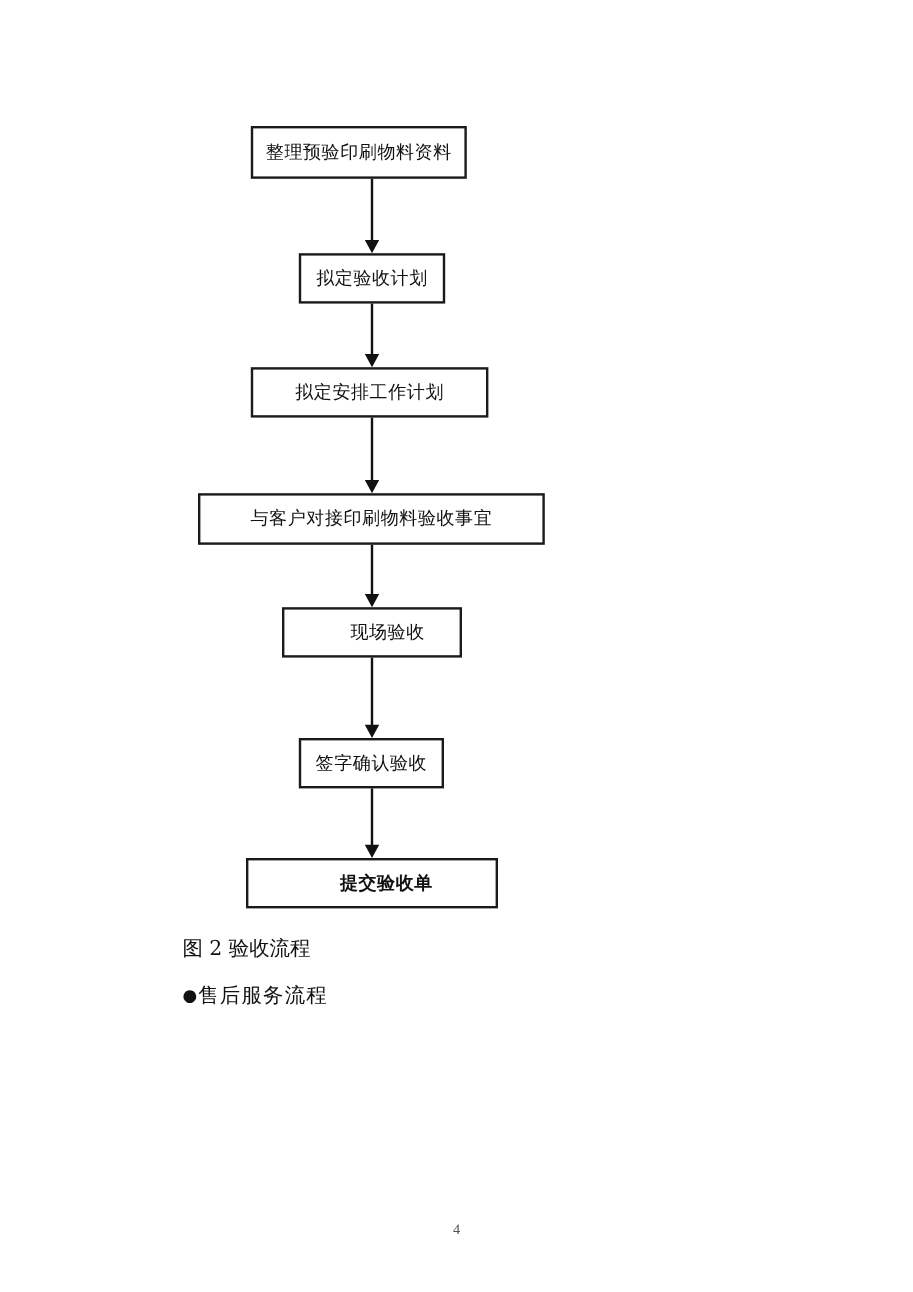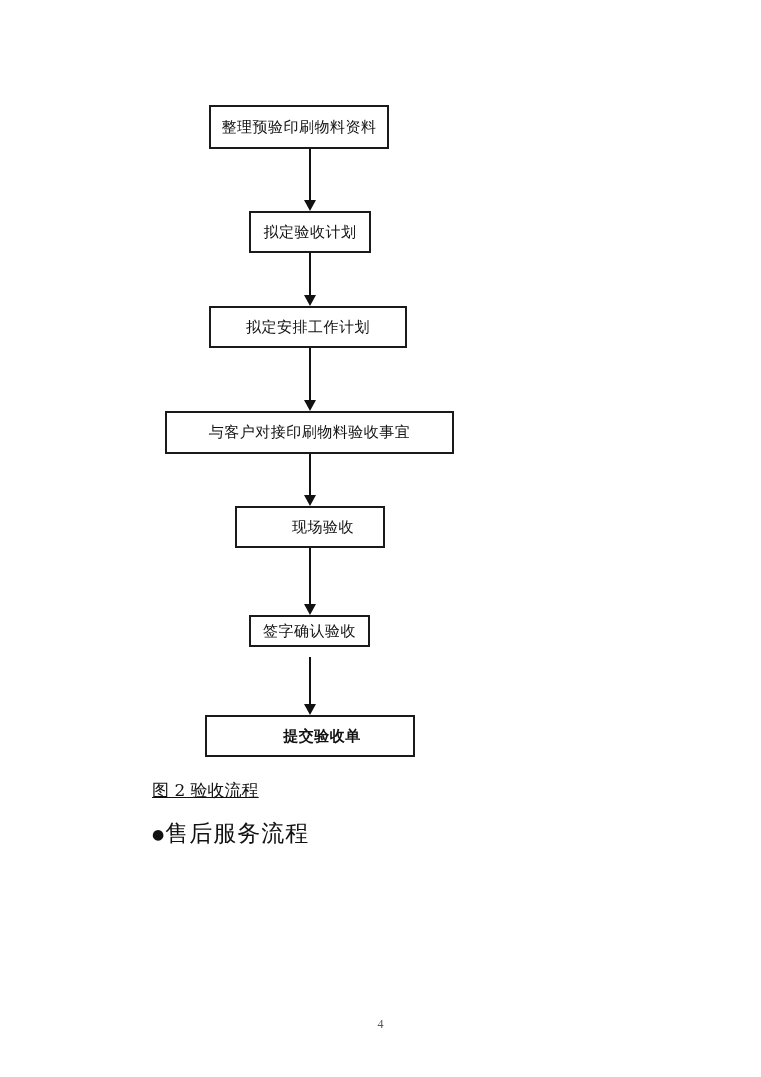--- a/index.html
+++ b/index.html
@@ -76,34 +76,34 @@
 
   
   .caption,
   .bullet-line {
     position: absolute;
     font-family: "DejaVu Serif", "Liberation Serif", serif;
     font-size: 17px;
     color: #111111;
     white-space: nowrap;
   }
-  .caption { left: 152px; top: 779px; text-decoration: underline; }
+  .caption { left: 152px; top: 779px; }
   .bullet-line {
     left: 152px;
     top: 818px;
     display: flex;
     align-items: center;
   }
   .bullet-dot {
     font-size: 14px;
     line-height: 1;
     margin-right: 1px;
   }
   .bullet-text {
-    font-size: 23px;
+    font-size: 17px;
     letter-spacing: 1px;
   }
 
   .page-number {
     position: absolute;
     left: 0;
     top: 1017px;
     width: 761px;
     text-align: center;
     font-family: "Liberation Serif", "DejaVu Serif", serif;
@@ -156,21 +156,21 @@
 
     <div class="node" style="left:235px; top:506px; width:150px; height:42px;padding-left:26px;">
       <span class="node-label">现场验收</span>
     </div>
 
     <div class="arrow" style="left:300px; top:548px; height:67px;">
       <div class="shaft"></div>
       <div class="head"></div>
     </div>
 
-    <div class="node" style="left:249px; top:615px; width:121px; height:32px;text-align:center;">
+    <div class="node" style="left:249px; top:615px; width:121px; height:42px;text-align:center;">
       <span class="node-label">签字确认验收</span>
     </div>
 
     <div class="arrow" style="left:300px; top:657px; height:58px;">
       <div class="shaft"></div>
       <div class="head"></div>
     </div>
 
     <div class="node bold" style="left:205px; top:715px; width:210px; height:42px;">
       <span class="node-label">提交验收单</span>

